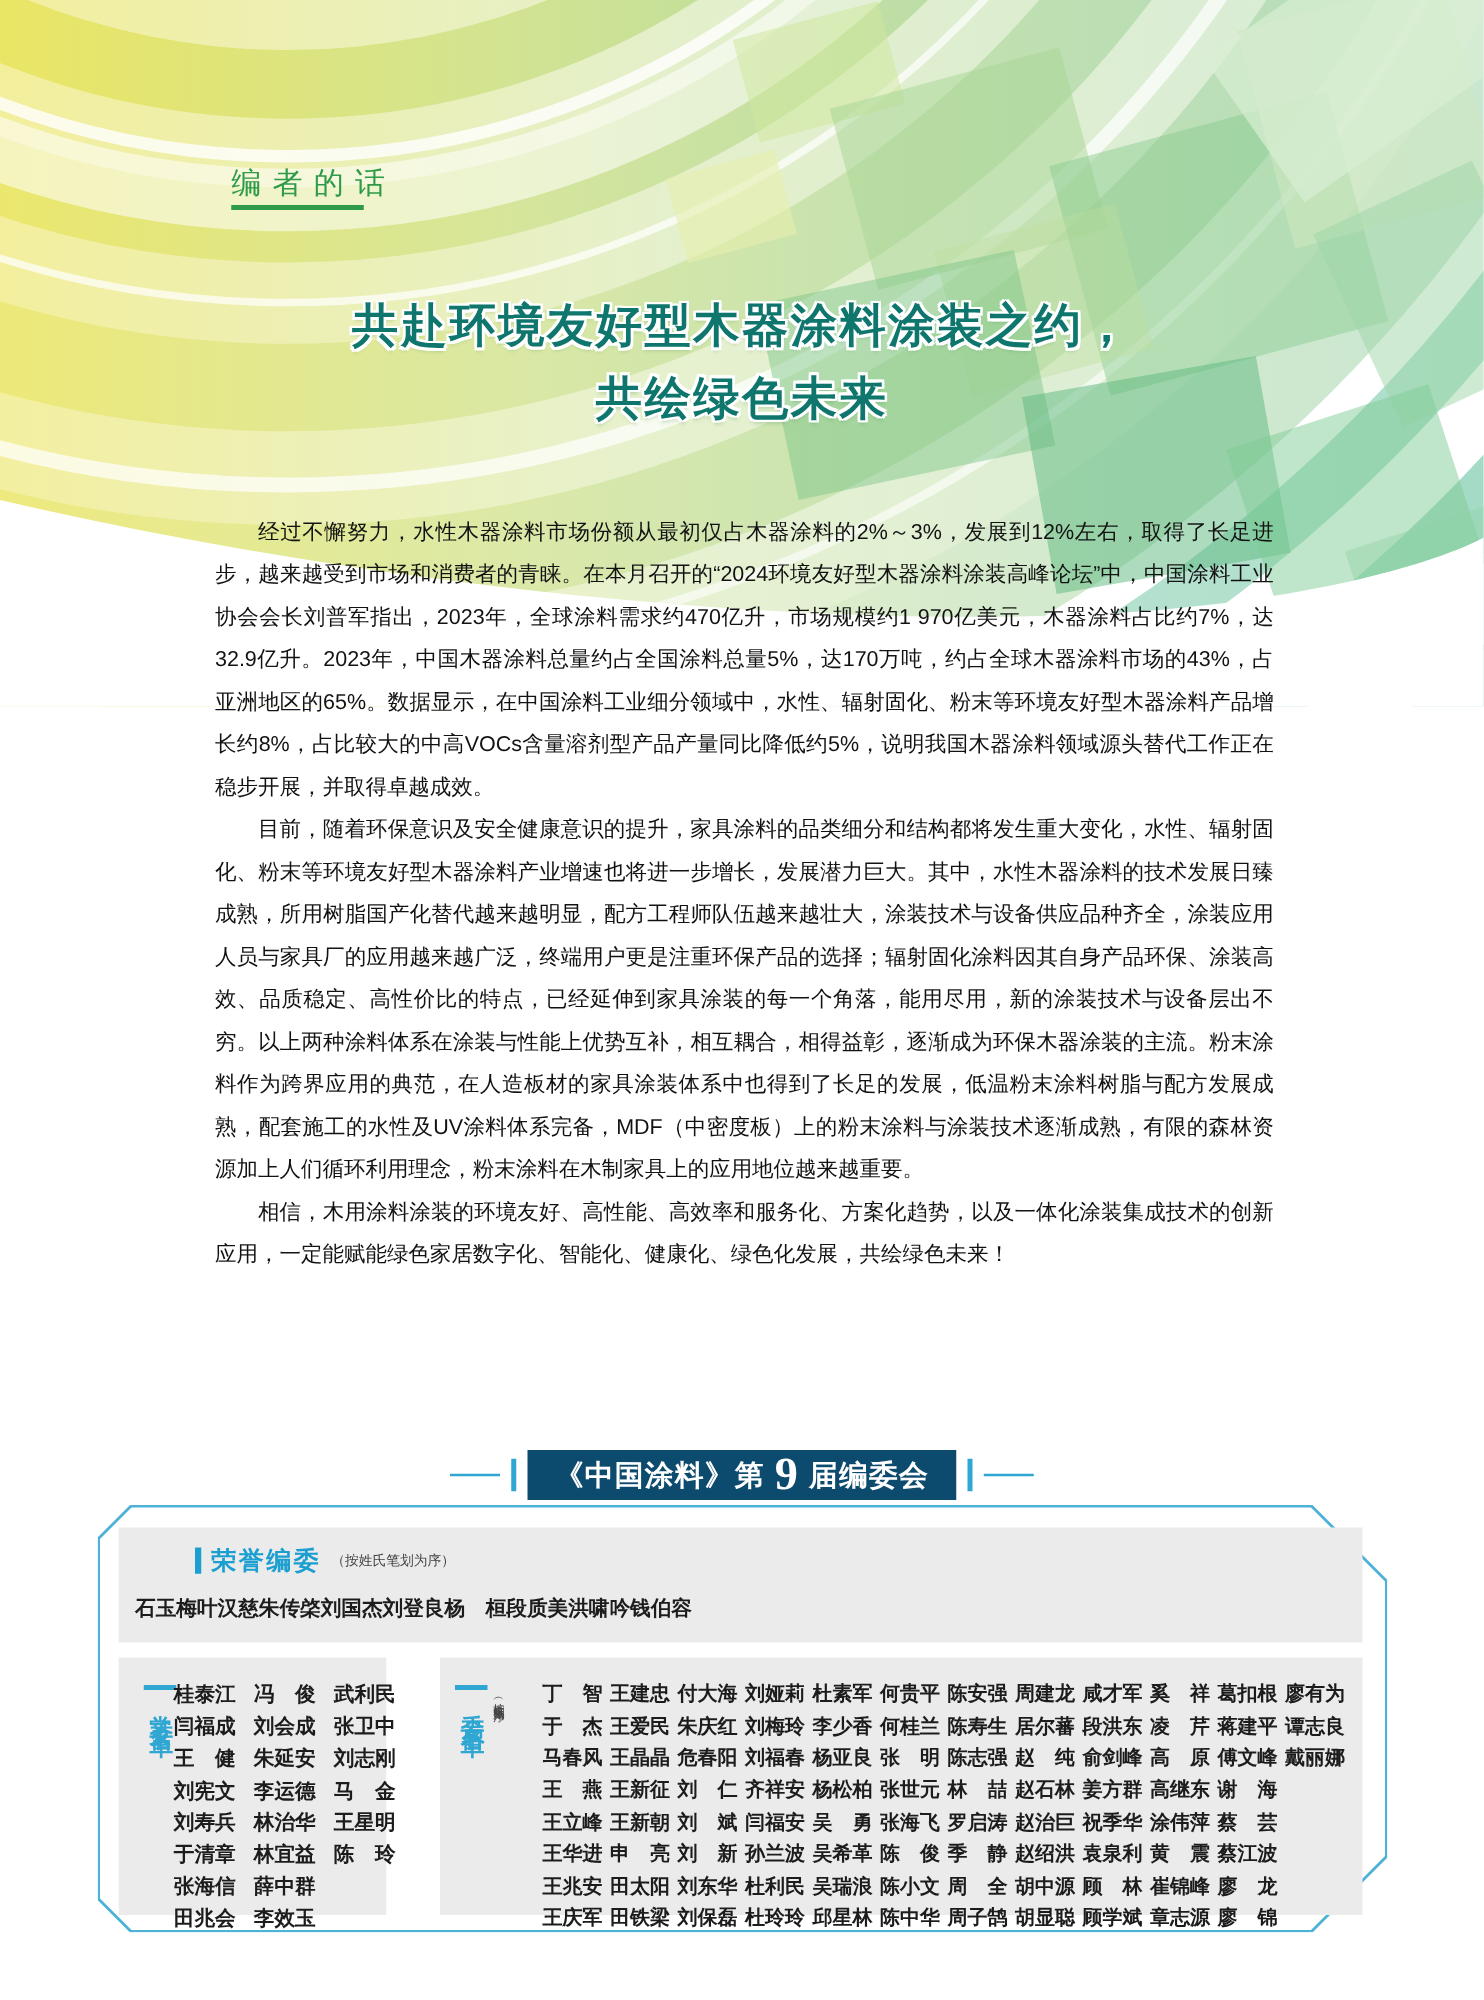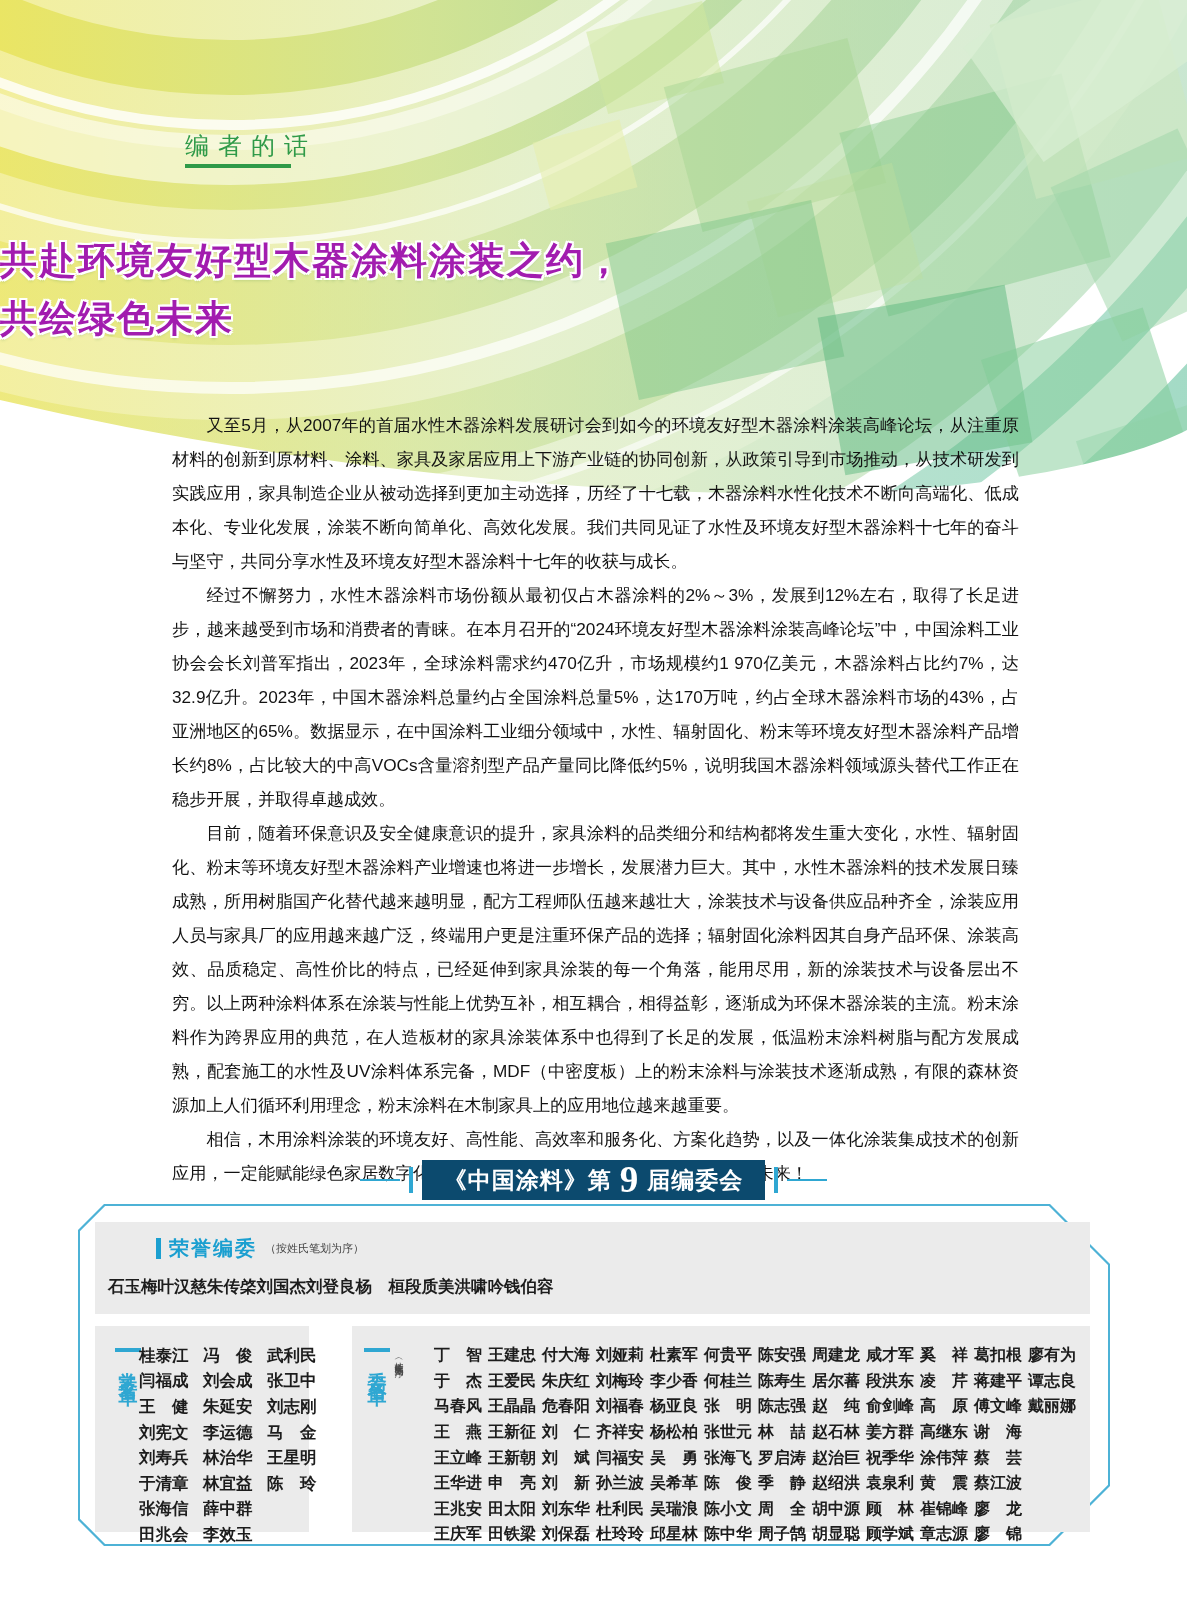--- a/index.html
+++ b/index.html
@@ -5,22 +5,22 @@
   html,body{margin:0;padding:0;background:#fff;}
   .page{position:relative;width:1187px;height:1600px;background:#fff;overflow:hidden;
         font-family:"Liberation Sans","DejaVu Sans",sans-serif;}
   
   .hero{position:absolute;left:0;top:0;width:1187px;height:565px;overflow:hidden;}
   
   .edlabel{position:absolute;left:185px;top:130px;font-size:24px;font-weight:normal;
            letter-spacing:9px;color:#2f9a48;}
   .edlabel-underline{position:absolute;left:185px;top:164px;width:106px;height:4px;background:#2f9a48;}
   
-  .title{position:absolute;left:0;right:0;top:232px;margin:0;text-align:left;
-         font-size:37px;line-height:58px;font-weight:800;letter-spacing:2px;color:#a21caf;
+  .title{position:absolute;left:0;right:0;top:232px;margin:0;text-align:center;
+         font-size:37px;line-height:58px;font-weight:800;letter-spacing:2px;color:#0f766e;
          text-shadow:-2px -2px 0 #fff,2px -2px 0 #fff,-2px 2px 0 #fff,2px 2px 0 #fff,
                      0 -2px 0 #fff,0 2px 0 #fff,-2px 0 0 #fff,2px 0 0 #fff, 0 3px 3px rgba(60,130,70,.25);}
   
   .body-text{position:absolute;left:172px;top:408px;width:847px;color:#121212;}
   .body-text p{margin:0;text-indent:2em;font-size:17.2px;line-height:34px;text-align:justify;}
   
   .board-header{position:absolute;left:0;right:0;top:1160px;display:flex;align-items:center;
                 justify-content:center;gap:9px;}
   .h-line{width:40px;height:2px;background:#2fa7d2;}
   .h-bar{width:4px;height:26px;background:#2fa7d2;}
@@ -123,21 +123,20 @@
       <path d="M0,400 C 300,470 650,505 900,490 C 1050,480 1150,450 1187,430 L1187,565 L0,565 Z" fill="#ffffff"></path>
     </svg>
   </div>
 
   <div class="edlabel">编者的话</div>
   <div class="edlabel-underline"></div>
 
   <h1 class="title"><span>共赴环境友好型木器涂料涂装之约，</span><br><span>共绘绿色未来</span></h1>
 
   <div class="body-text">
-    <p>又至5月，从2007年的首届水性木器涂料发展研讨会到如今的环境友好型木器涂料涂装高峰论坛，从注重原材料的创新到原材料、涂料、家具及家居应用上下游产业链的协同创新，从政策引导到市场推动，从技术研发到实践应用，家具制造企业从被动选择到更加主动选择，历经了十七载，木器涂料水性化技术不断向高端化、低成本化、专业化发展，涂装不断向简单化、高效化发展。我们共同见证了水性及环境友好型木器涂料十七年的奋斗与坚守，共同分享水性及环境友好型木器涂料十七年的收获与成长。</p>
     <p>经过不懈努力，水性木器涂料市场份额从最初仅占木器涂料的2%～3%，发展到12%左右，取得了长足进步，越来越受到市场和消费者的青睐。在本月召开的“2024环境友好型木器涂料涂装高峰论坛”中，中国涂料工业协会会长刘普军指出，2023年，全球涂料需求约470亿升，市场规模约1 970亿美元，木器涂料占比约7%，达32.9亿升。2023年，中国木器涂料总量约占全国涂料总量5%，达170万吨，约占全球木器涂料市场的43%，占亚洲地区的65%。数据显示，在中国涂料工业细分领域中，水性、辐射固化、粉末等环境友好型木器涂料产品增长约8%，占比较大的中高VOCs含量溶剂型产品产量同比降低约5%，说明我国木器涂料领域源头替代工作正在稳步开展，并取得卓越成效。</p>
     <p>目前，随着环保意识及安全健康意识的提升，家具涂料的品类细分和结构都将发生重大变化，水性、辐射固化、粉末等环境友好型木器涂料产业增速也将进一步增长，发展潜力巨大。其中，水性木器涂料的技术发展日臻成熟，所用树脂国产化替代越来越明显，配方工程师队伍越来越壮大，涂装技术与设备供应品种齐全，涂装应用人员与家具厂的应用越来越广泛，终端用户更是注重环保产品的选择；辐射固化涂料因其自身产品环保、涂装高效、品质稳定、高性价比的特点，已经延伸到家具涂装的每一个角落，能用尽用，新的涂装技术与设备层出不穷。以上两种涂料体系在涂装与性能上优势互补，相互耦合，相得益彰，逐渐成为环保木器涂装的主流。粉末涂料作为跨界应用的典范，在人造板材的家具涂装体系中也得到了长足的发展，低温粉末涂料树脂与配方发展成熟，配套施工的水性及UV涂料体系完备，MDF（中密度板）上的粉末涂料与涂装技术逐渐成熟，有限的森林资源加上人们循环利用理念，粉末涂料在木制家具上的应用地位越来越重要。</p>
     <p>相信，木用涂料涂装的环境友好、高性能、高效率和服务化、方案化趋势，以及一体化涂装集成技术的创新应用，一定能赋能绿色家居数字化、智能化、健康化、绿色化发展，共绘绿色未来！</p>
   </div>
 
   <div class="board-header">
     <span class="h-line"></span>
     <span class="h-bar"></span>
     <div class="h-box">
         <span>《中国涂料》第</span>

